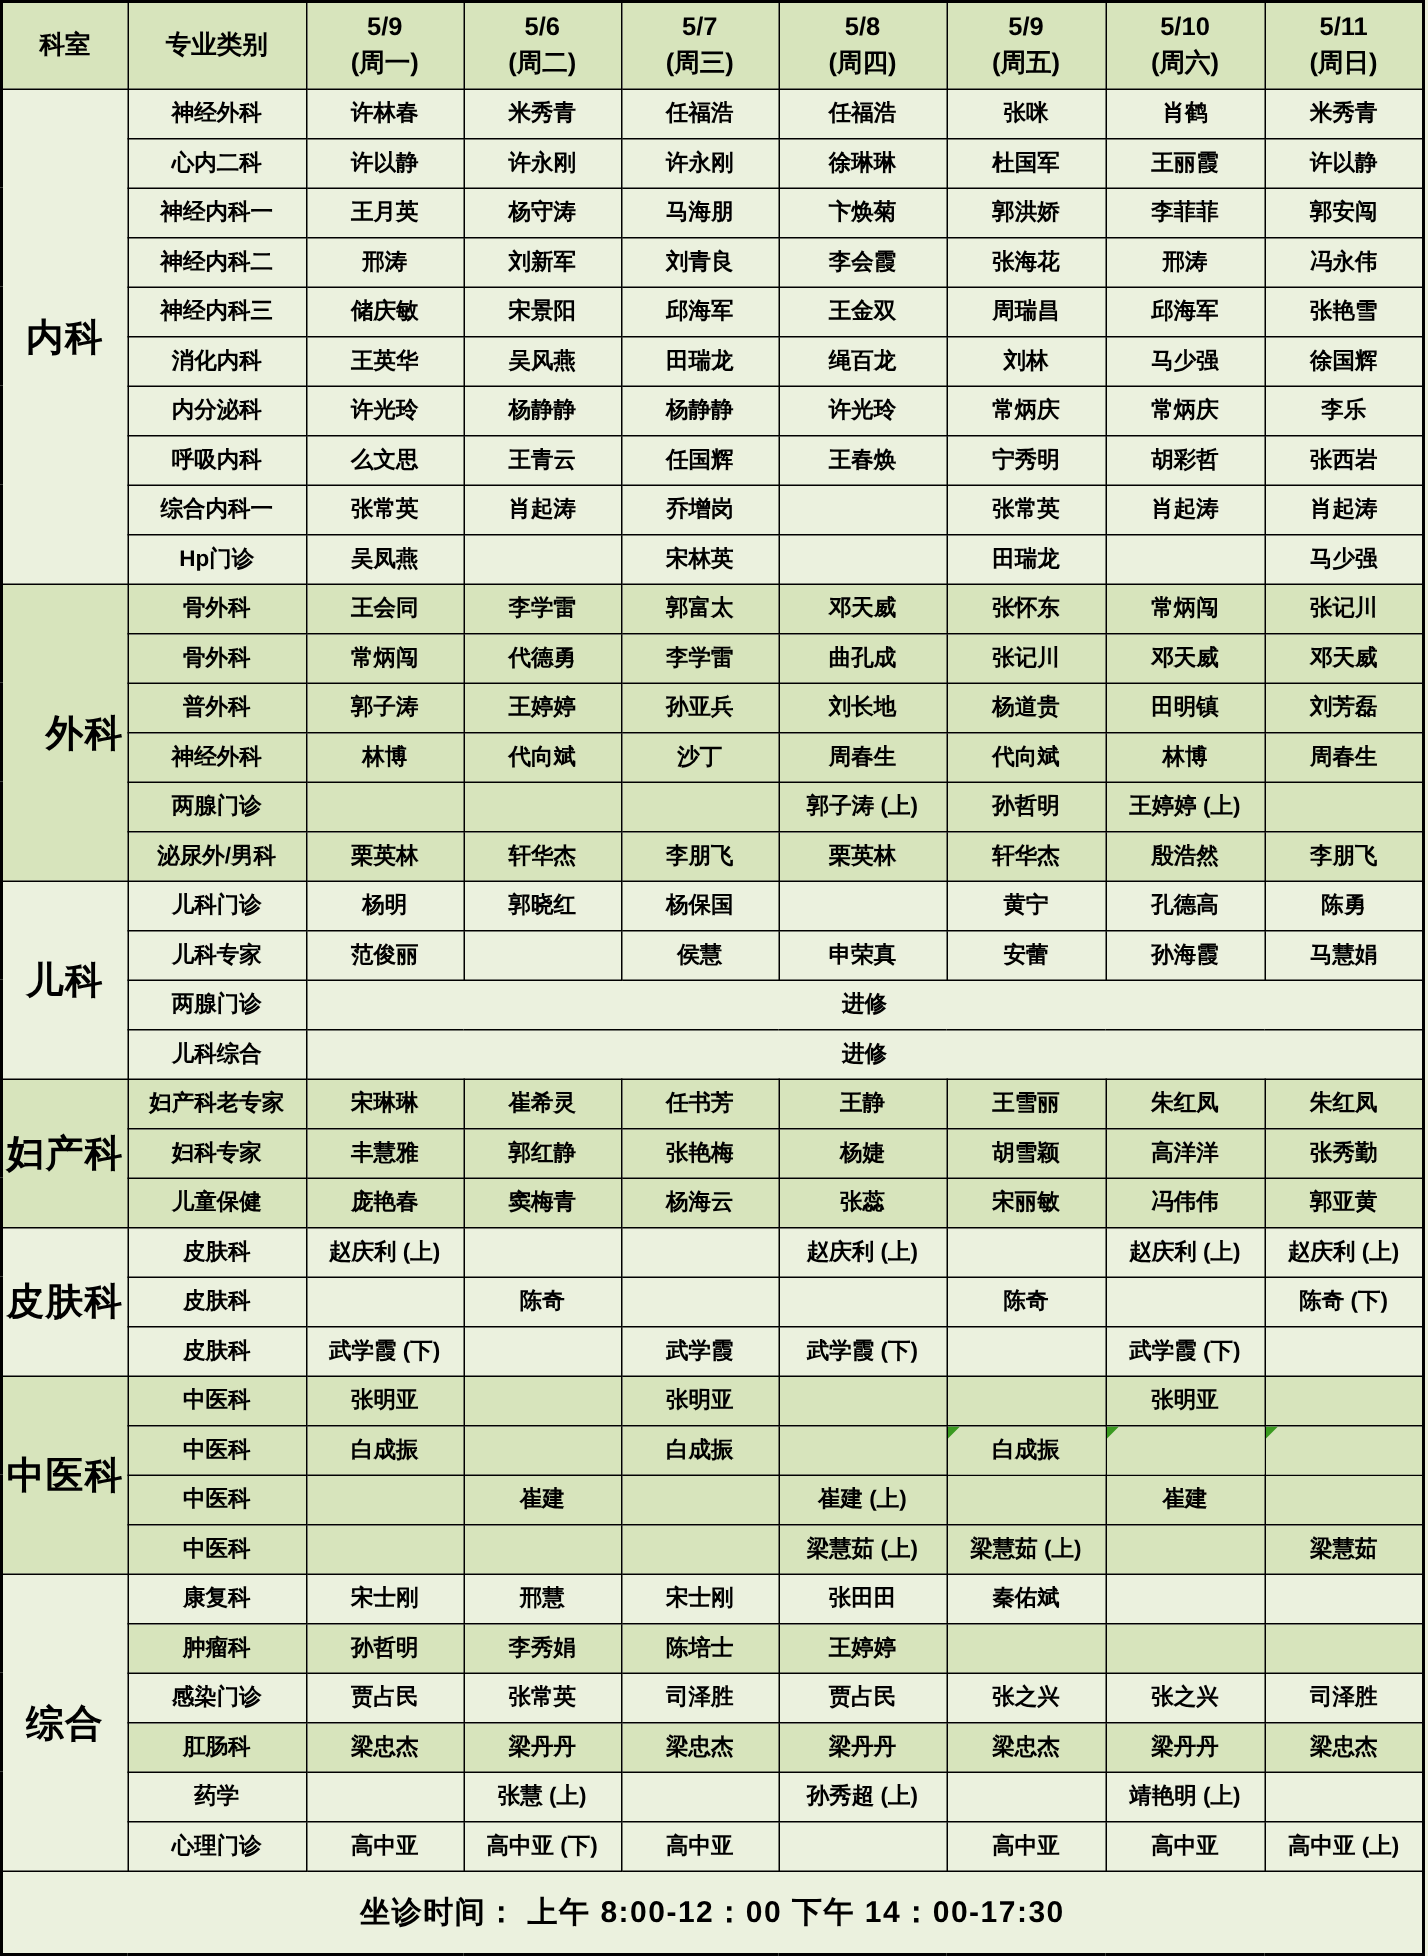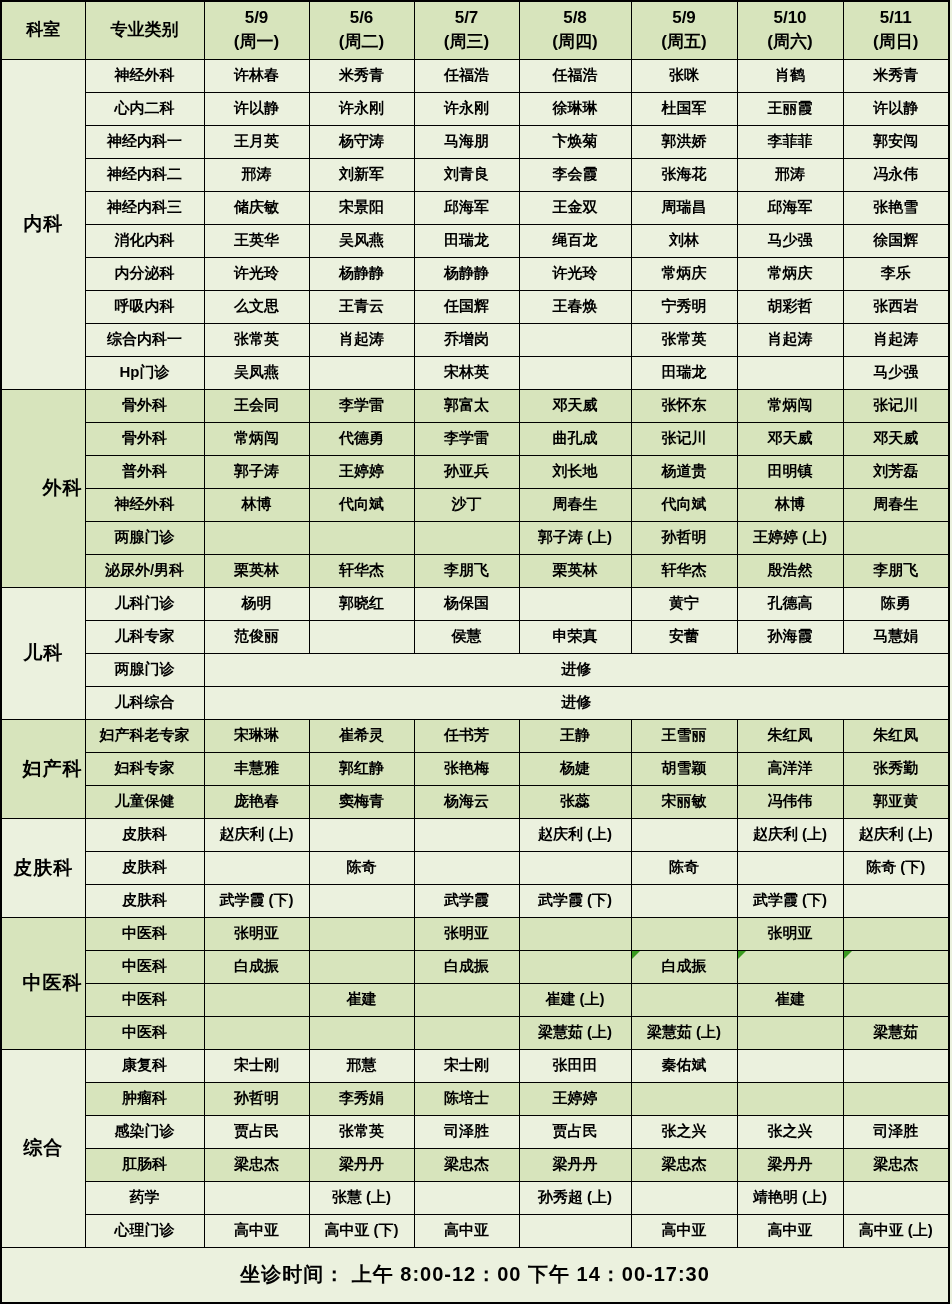--- a/index.html
+++ b/index.html
@@ -32,21 +32,21 @@
     padding:0 2px;
     overflow:hidden;
     white-space:nowrap;
   }
   thead tr{height:58px;}
   thead th{font-size:17px;background:var(--green);line-height:1.45;}
   tbody tr{height:33px;}
   tbody td{font-size:15px;}
   tr.tint-green td{background:var(--green);}
   tr.tint-cream td{background:var(--cream);}
-  td.dept{font-size:19px;letter-spacing:1px;font-family:Liberation Mono, monospace;}
+  td.dept{font-size:25px;letter-spacing:1px;font-family:Liberation Mono, monospace;}
   td.dept.tint-green{background:var(--green);text-align:right;}
   td.dept.tint-cream{background:var(--cream);}
   td.has-marker{position:relative;}
   span.marker{
     position:absolute;top:0;left:0;width:0;height:0;
     border-top:8px solid var(--marker);
     border-right:8px solid transparent;
   }
   tr.footer-row{height:56px;}
   tr.footer-row td{

